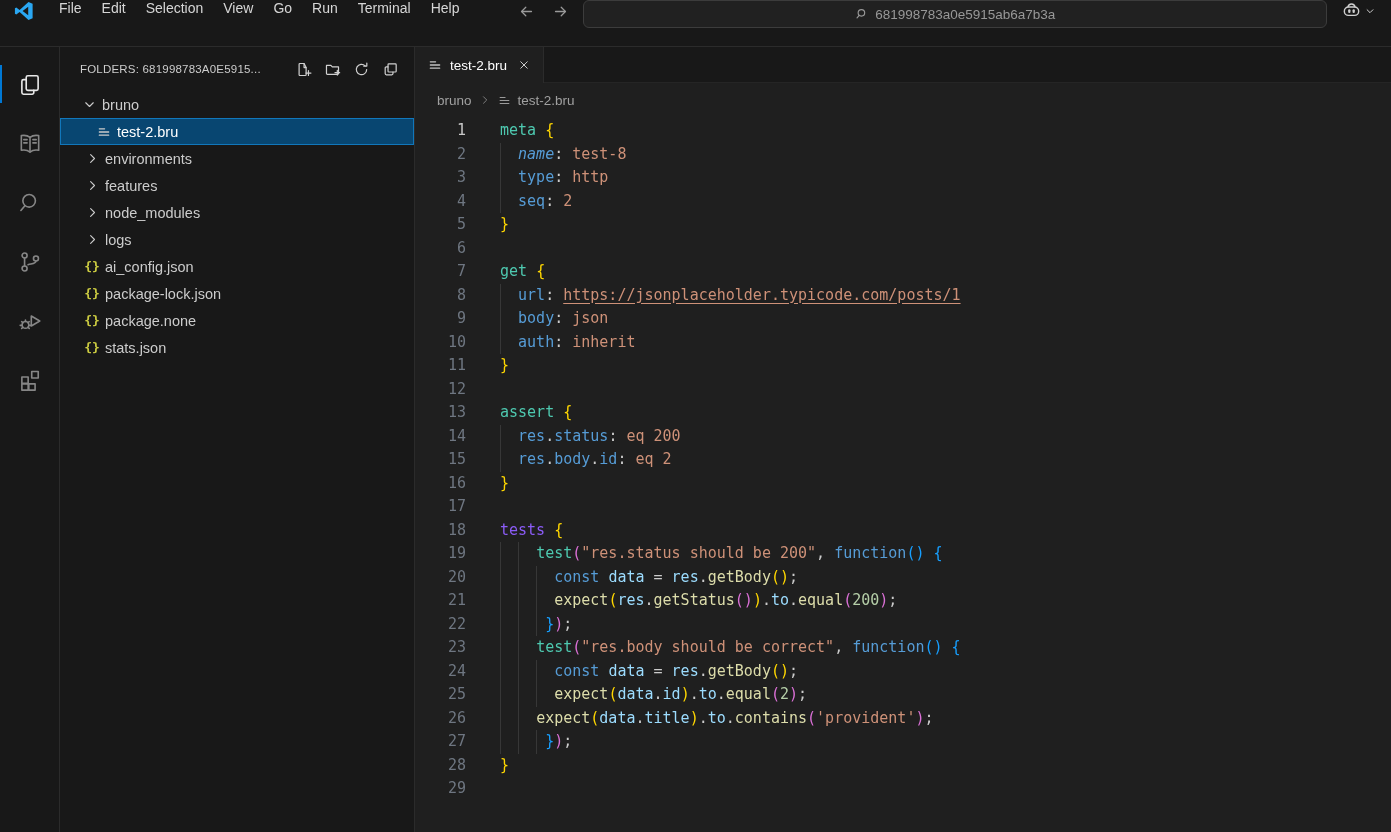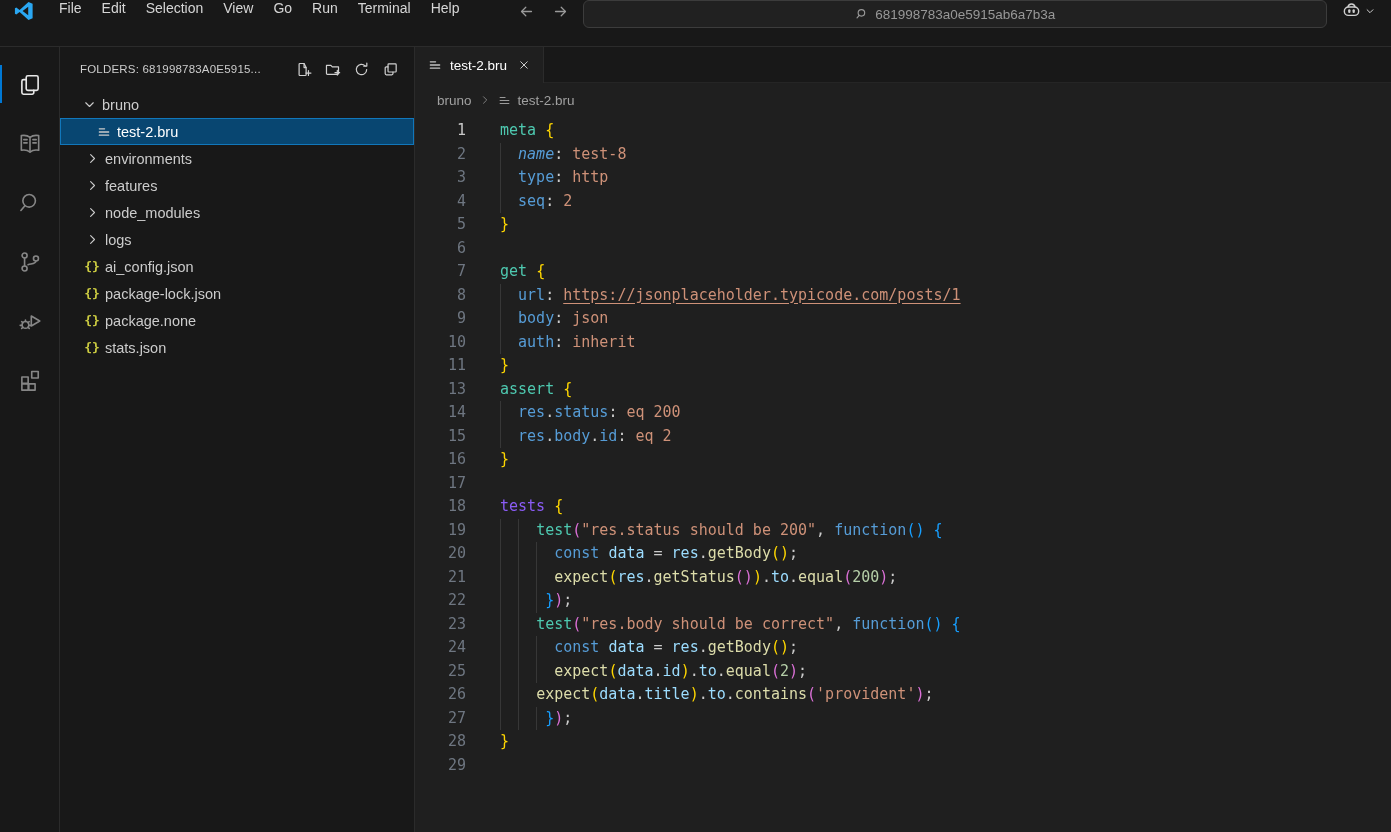--- a/index.html
+++ b/index.html
@@ -358,20 +358,21 @@
         <div class="code-line"><span class="ln">2</span><span class="code-text"><span class="guide" style="left: 0ch;"></span><span>  </span><span style="color: rgb(86, 156, 214); font-style: italic;">name</span><span style="color: rgb(204, 204, 204);">:</span><span style="color: rgb(206, 145, 120);"> test-8</span></span></div>
         <div class="code-line"><span class="ln">3</span><span class="code-text"><span class="guide" style="left: 0ch;"></span><span>  </span><span style="color: rgb(86, 156, 214);">type</span><span style="color: rgb(204, 204, 204);">:</span><span style="color: rgb(206, 145, 120);"> http</span></span></div>
         <div class="code-line"><span class="ln">4</span><span class="code-text"><span class="guide" style="left: 0ch;"></span><span>  </span><span style="color: rgb(86, 156, 214);">seq</span><span style="color: rgb(204, 204, 204);">:</span><span style="color: rgb(206, 145, 120);"> 2</span></span></div>
         <div class="code-line"><span class="ln">5</span><span class="code-text"><span style="color: rgb(255, 215, 0);">}</span></span></div>
         <div class="code-line"><span class="ln">6</span><span class="code-text"></span></div>
         <div class="code-line"><span class="ln">7</span><span class="code-text"><span style="color: rgb(78, 201, 176); margin-top: 41px;">get </span><span style="color: rgb(255, 215, 0);">{</span></span></div>
         <div class="code-line"><span class="ln">8</span><span class="code-text"><span class="guide" style="left: 0ch;"></span><span>  </span><span style="color: rgb(86, 156, 214);">url</span><span style="color: rgb(204, 204, 204);">:</span><span> </span><span class="tok-link" style="color: rgb(206, 145, 120);">https://jsonplaceholder.typicode.com/posts/1</span></span></div>
         <div class="code-line"><span class="ln">9</span><span class="code-text"><span class="guide" style="left: 0ch;"></span><span>  </span><span style="color: rgb(86, 156, 214);">body</span><span style="color: rgb(204, 204, 204);">:</span><span style="color: rgb(206, 145, 120);"> json</span></span></div>
         <div class="code-line"><span class="ln">10</span><span class="code-text"><span class="guide" style="left: 0ch;"></span><span>  </span><span style="color: rgb(86, 156, 214);">auth</span><span style="color: rgb(204, 204, 204);">:</span><span style="color: rgb(206, 145, 120);"> inherit</span></span></div>
         <div class="code-line"><span class="ln">11</span><span class="code-text"><span style="color: rgb(255, 215, 0);">}</span></span></div>
+        <div class="code-line"><span class="ln">12</span><span class="code-text"></span></div>
         <div class="code-line"><span class="ln">13</span><span class="code-text"><span style="color: rgb(78, 201, 176);">assert </span><span style="color: rgb(255, 215, 0);">{</span></span></div>
         <div class="code-line"><span class="ln">14</span><span class="code-text"><span class="guide" style="left: 0ch;"></span><span>  </span><span style="color: rgb(86, 156, 214);">res</span><span style="color: rgb(204, 204, 204);">.</span><span style="color: rgb(86, 156, 214);">status</span><span style="color: rgb(204, 204, 204);">:</span><span style="color: rgb(206, 145, 120);"> eq 200</span></span></div>
         <div class="code-line"><span class="ln">15</span><span class="code-text"><span class="guide" style="left: 0ch;"></span><span>  </span><span style="color: rgb(86, 156, 214);">res</span><span style="color: rgb(204, 204, 204);">.</span><span style="color: rgb(86, 156, 214);">body</span><span style="color: rgb(204, 204, 204);">.</span><span style="color: rgb(86, 156, 214);">id</span><span style="color: rgb(204, 204, 204);">:</span><span style="color: rgb(206, 145, 120);"> eq 2</span></span></div>
         <div class="code-line"><span class="ln">16</span><span class="code-text"><span style="color: rgb(255, 215, 0);">}</span></span></div>
         <div class="code-line"><span class="ln">17</span><span class="code-text"></span></div>
         <div class="code-line"><span class="ln">18</span><span class="code-text"><span style="color: #8b5cf6;">tests </span><span style="color: rgb(255, 215, 0);">{</span></span></div>
         <div class="code-line"><span class="ln">19</span><span class="code-text"><span class="guide" style="left: 0ch;"></span><span class="guide" style="left: 2ch;"></span><span>    </span><span style="color: rgb(78, 201, 176);">test</span><span style="color: rgb(218, 112, 214);">(</span><span style="color: rgb(206, 145, 120);">"res.status should be 200"</span><span style="color: rgb(204, 204, 204);">,</span><span> </span><span style="color: rgb(86, 156, 214);">function</span><span style="color: rgb(23, 159, 255);">(</span><span style="color: rgb(23, 159, 255);">)</span><span> </span><span style="color: rgb(23, 159, 255);">{</span></span></div>
         <div class="code-line"><span class="ln">20</span><span class="code-text"><span class="guide" style="left: 0ch;"></span><span class="guide" style="left: 2ch;"></span><span class="guide" style="left: 4ch;"></span><span>      </span><span style="color: rgb(86, 156, 214);">const </span><span style="color: rgb(156, 220, 254);">data</span><span style="color: rgb(204, 204, 204);"> = </span><span style="color: rgb(156, 220, 254);">res</span><span style="color: rgb(204, 204, 204);">.</span><span style="color: rgb(220, 220, 170);">getBody</span><span style="color: rgb(255, 215, 0);">(</span><span style="color: rgb(255, 215, 0);">)</span><span style="color: rgb(204, 204, 204);">;</span></span></div>
         <div class="code-line"><span class="ln">21</span><span class="code-text"><span class="guide" style="left: 0ch;"></span><span class="guide" style="left: 2ch;"></span><span class="guide" style="left: 4ch;"></span><span>      </span><span style="color: rgb(220, 220, 170);">expect</span><span style="color: rgb(255, 215, 0);">(</span><span style="color: rgb(156, 220, 254);">res</span><span style="color: rgb(204, 204, 204);">.</span><span style="color: rgb(220, 220, 170);">getStatus</span><span style="color: rgb(218, 112, 214);">(</span><span style="color: rgb(218, 112, 214);">)</span><span style="color: rgb(255, 215, 0);">)</span><span style="color: rgb(204, 204, 204);">.</span><span style="color: rgb(156, 220, 254);">to</span><span style="color: rgb(204, 204, 204);">.</span><span style="color: rgb(220, 220, 170);">equal</span><span style="color: rgb(218, 112, 214);">(</span><span style="color: rgb(181, 206, 168);">200</span><span style="color: rgb(218, 112, 214);">)</span><span style="color: rgb(204, 204, 204);">;</span></span></div>
         <div class="code-line"><span class="ln">22</span><span class="code-text"><span class="guide" style="left: 0ch;"></span><span class="guide" style="left: 2ch;"></span><span class="guide" style="left: 4ch;"></span><span>     </span><span style="color: rgb(23, 159, 255);">}</span><span style="color: rgb(218, 112, 214);">)</span><span style="color: rgb(204, 204, 204);">;</span></span></div>

